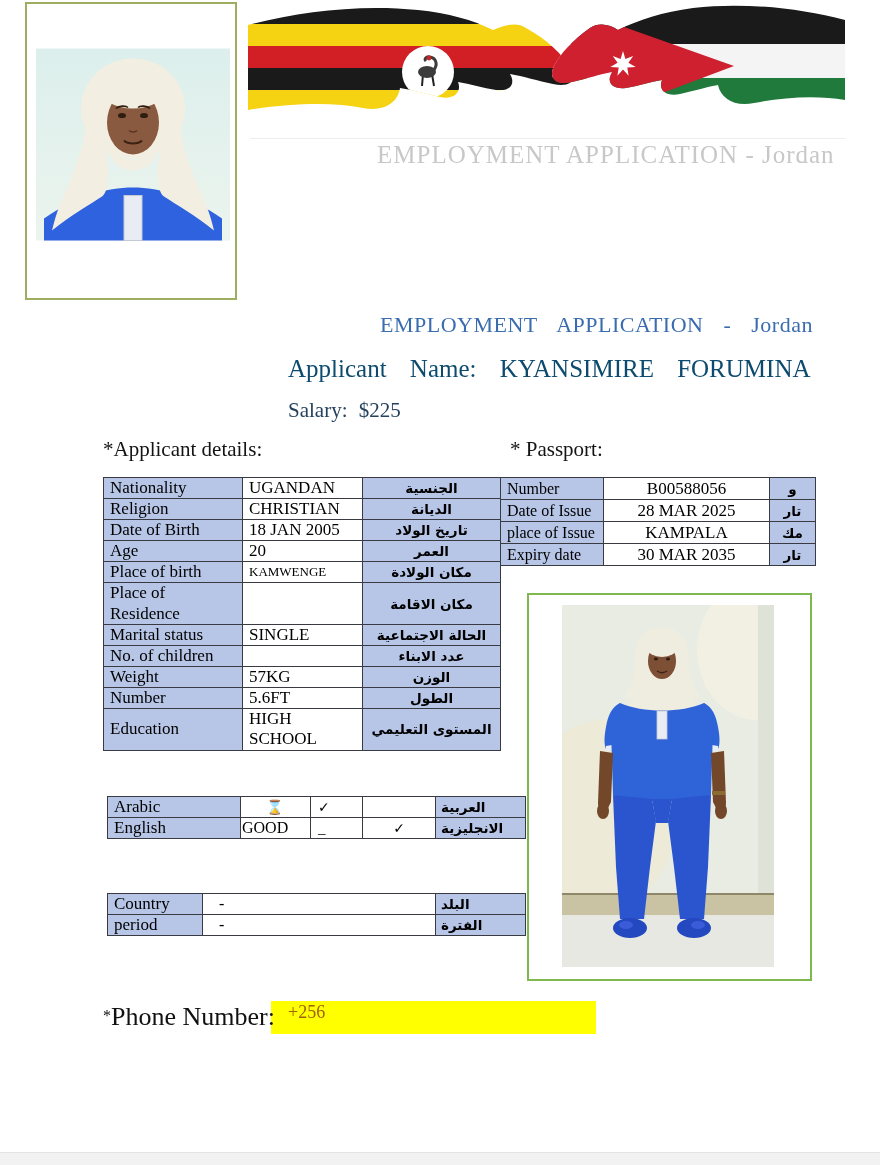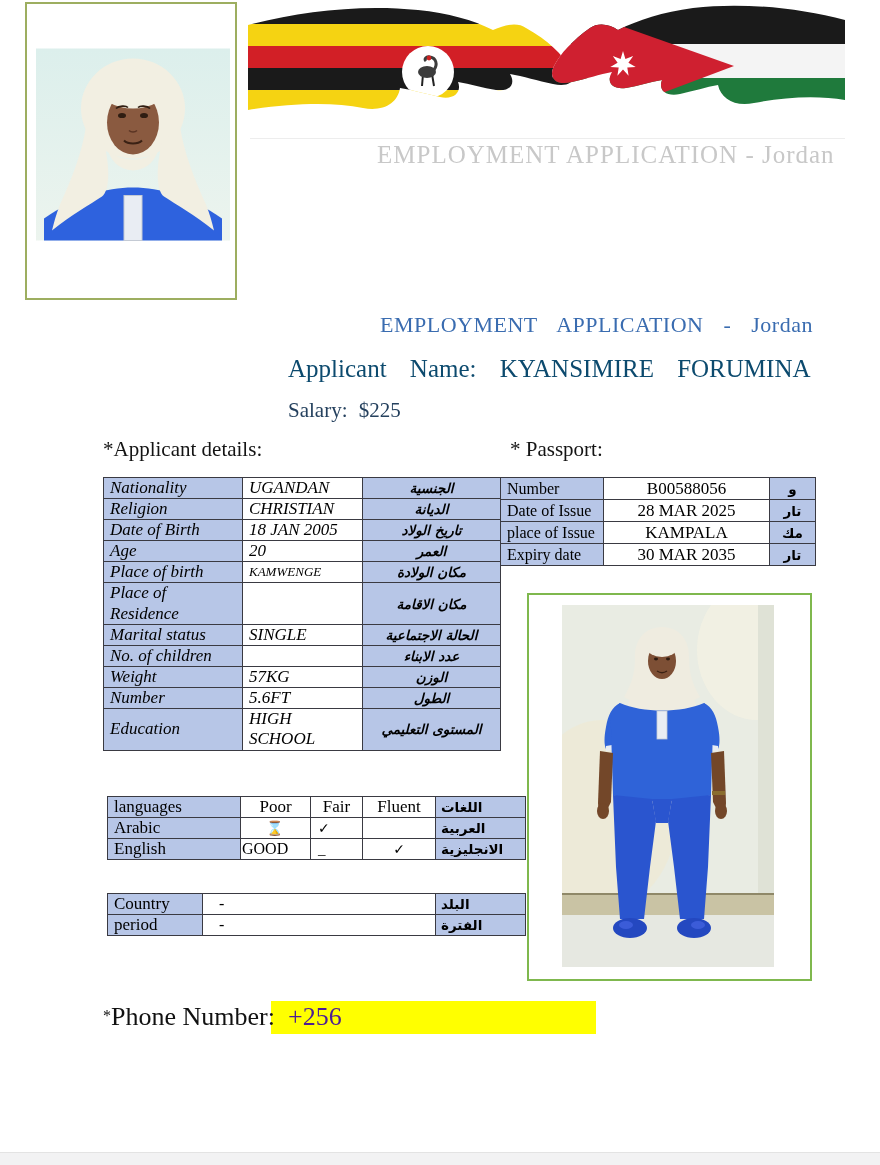--- a/index.html
+++ b/index.html
@@ -42,41 +42,41 @@
   .narrow-85 { display:inline-block; width:85px; line-height:1.2; }
   .narrow-72 { display:inline-block; width:72px; line-height:1.2; }
   .cell-c { text-align:center; font-size:17px; }
   .cell-l { text-align:left; font-size:16px; padding-left:1px; }
   .check-l { text-align:left; padding-left:7px; font-size:15px; }
   .glyph { font-family:"DejaVu Sans", sans-serif; font-size:14px; }
   .dash { padding-left:16px; font-size:16px; }
 
   
   .applicant-table { left:103px; top:477px; }
-  .applicant-table td { height:21px;font-style:italic; }
+  .applicant-table td { height:21px; }
   .passport-table { left:500px; top:477px; }
   .passport-table td { height:22px; }
   .passport-table .lab { font-size:16px; }
   .languages-table { left:107px; top:796px; }
   .languages-table td { height:20px; }
   .experience-table { left:107px; top:893px; }
   .experience-table td { height:20px; }
 
   
   .fullbody-frame { position:absolute; left:527px; top:593px; width:285px; height:388px;
     border:2px solid #7fb84e; background:#fff; }
   .fullbody-photo { position:absolute; left:33px; top:10px; width:212px; height:362px; }
 
   
   .phone-row { position:absolute; left:103px; top:1000px; height:36px; }
   .phone-highlight { position:absolute; left:168px; top:1px; width:325px; height:33px;
     background:#ffff00; }
   .phone-label { position:absolute; left:0; top:2px; font-size:26px; color:#111; white-space:nowrap;text-align:center; }
   .phone-star { font-size:16px; vertical-align:4px; }
-  .phone-value { position:absolute; left:185px; top:2px; font-size:26px; color:#4c1d95; }
+  .phone-value { position:absolute; left:185px; top:2px; font-size:18px; color:#a16207; }
 
   .bottom-bar { position:absolute; left:0; top:1152px; width:880px; height:13px;
     background:#f2f2f3; border-top:1px solid #e3e3e3; }
 </style>
 </head>
 <body>
 
 <div class="page">
 
   <div class="portrait-frame">
@@ -251,27 +251,20 @@
 
   <table class="tbl languages-table">
     <colgroup>
         <col style="width:133px">
         <col style="width:70px">
         <col style="width:52px">
         <col style="width:73px">
         <col style="width:90px">
       </colgroup>
     <tbody>
-        <tr>
-      <td class="blue lab">languages</td>
-      <td class="cell-c">Poor</td>
-      <td class="cell-c">Fair</td>
-      <td class="cell-c">Fluent</td>
-      <td class="blue ar ar-left" dir="rtl">اللغات</td>
-    </tr>
     <tr>
       <td class="blue lab">Arabic</td>
       <td class="cell-c glyph">⌛</td>
       <td class="check-l glyph">✓</td>
       <td class="cell-c"></td>
       <td class="blue ar ar-left" dir="rtl">العربية</td>
     </tr>
     <tr>
       <td class="blue lab">English</td>
       <td class="cell-l">GOOD</td>

